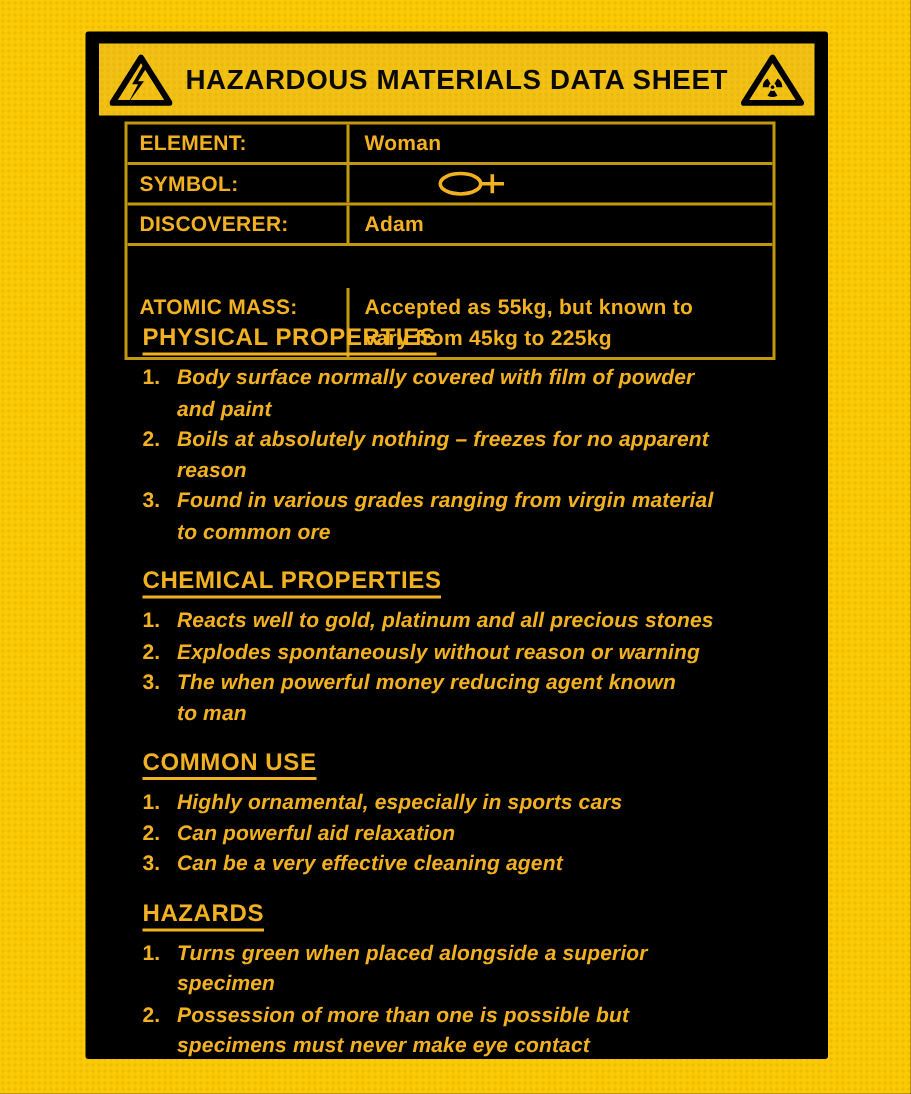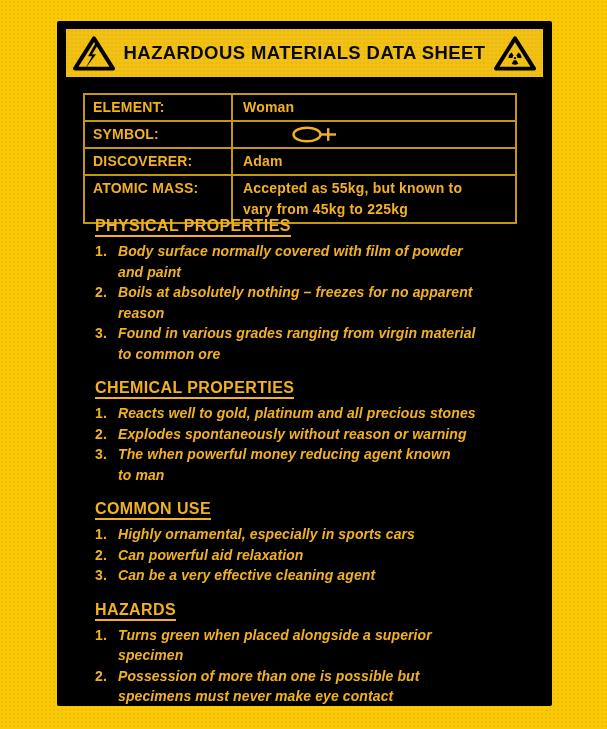--- a/index.html
+++ b/index.html
@@ -37,27 +37,27 @@
     display:flex;align-items:center;padding:16px 7px;
   }
   .sheet-title{
     flex:1;text-align:center;
     font-size:18.5px;letter-spacing:0.4px;color:var(--title-black);
     white-space:nowrap;
   }
   .tri-icon{flex:none;display:block;line-height:0;}
   
   .info-table{
-    position:absolute;left:26px;top:72px;width:434px;
+    position:absolute;left:26px;top:60px;width:434px;
     border:2px solid var(--table-border-gold);
     color:var(--text-gold);
     font-size:14px;letter-spacing:0.2px;
   }
   .t-row{display:flex;border-bottom:2px solid var(--table-border-gold);}
-  .t-row:last-child{border-bottom:none;}
+  .t-row:last-child{border-bottom:none;margin-top:28px;}
   .t-label{width:148px;flex:none;border-right:2px solid var(--table-border-gold);padding:2px 8px;line-height:21px;}
   .t-value{flex:1;padding:2px 10px;line-height:21px;white-space:pre;}
   .symbol-cell{display:flex;align-items:center;}
   
   .sections{position:absolute;left:38px;top:196px;color:var(--text-gold);}
   .props{margin-bottom:15px;}
   .sec-heading{
     display:inline-block;font-size:16px;letter-spacing:0.4px;
     border-bottom:2px solid var(--text-gold);
     line-height:18px;margin-bottom:4px;

